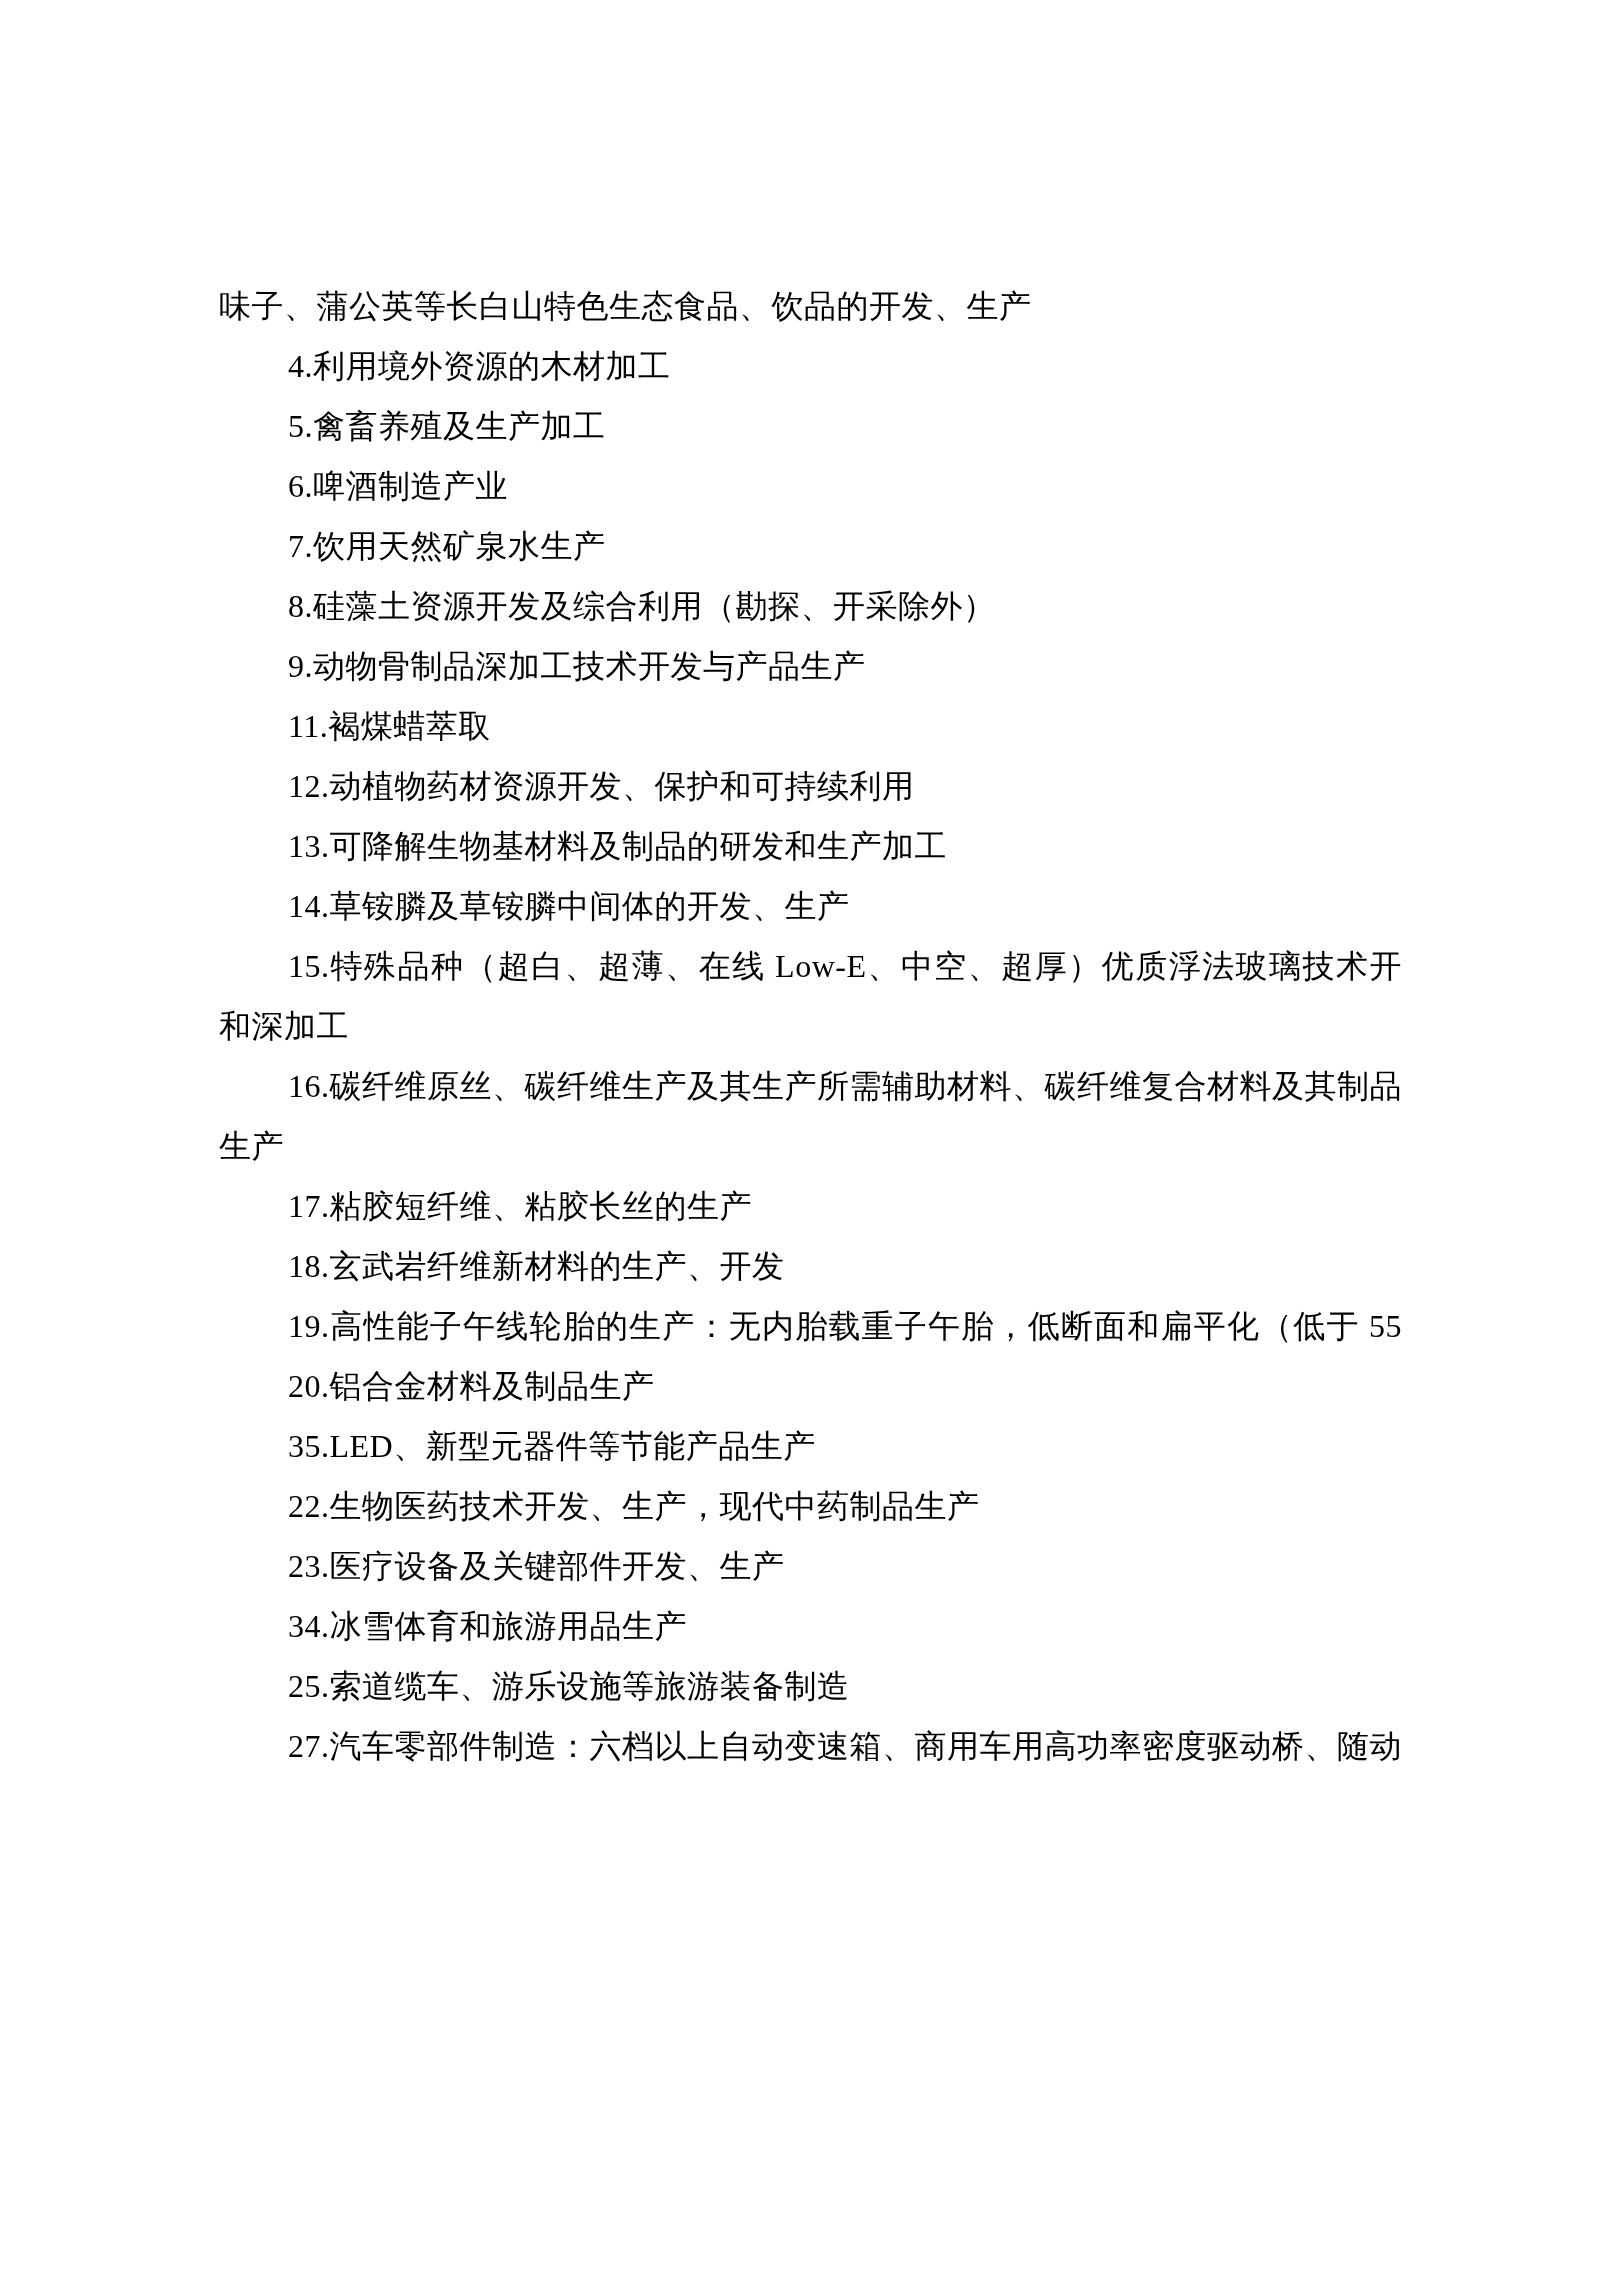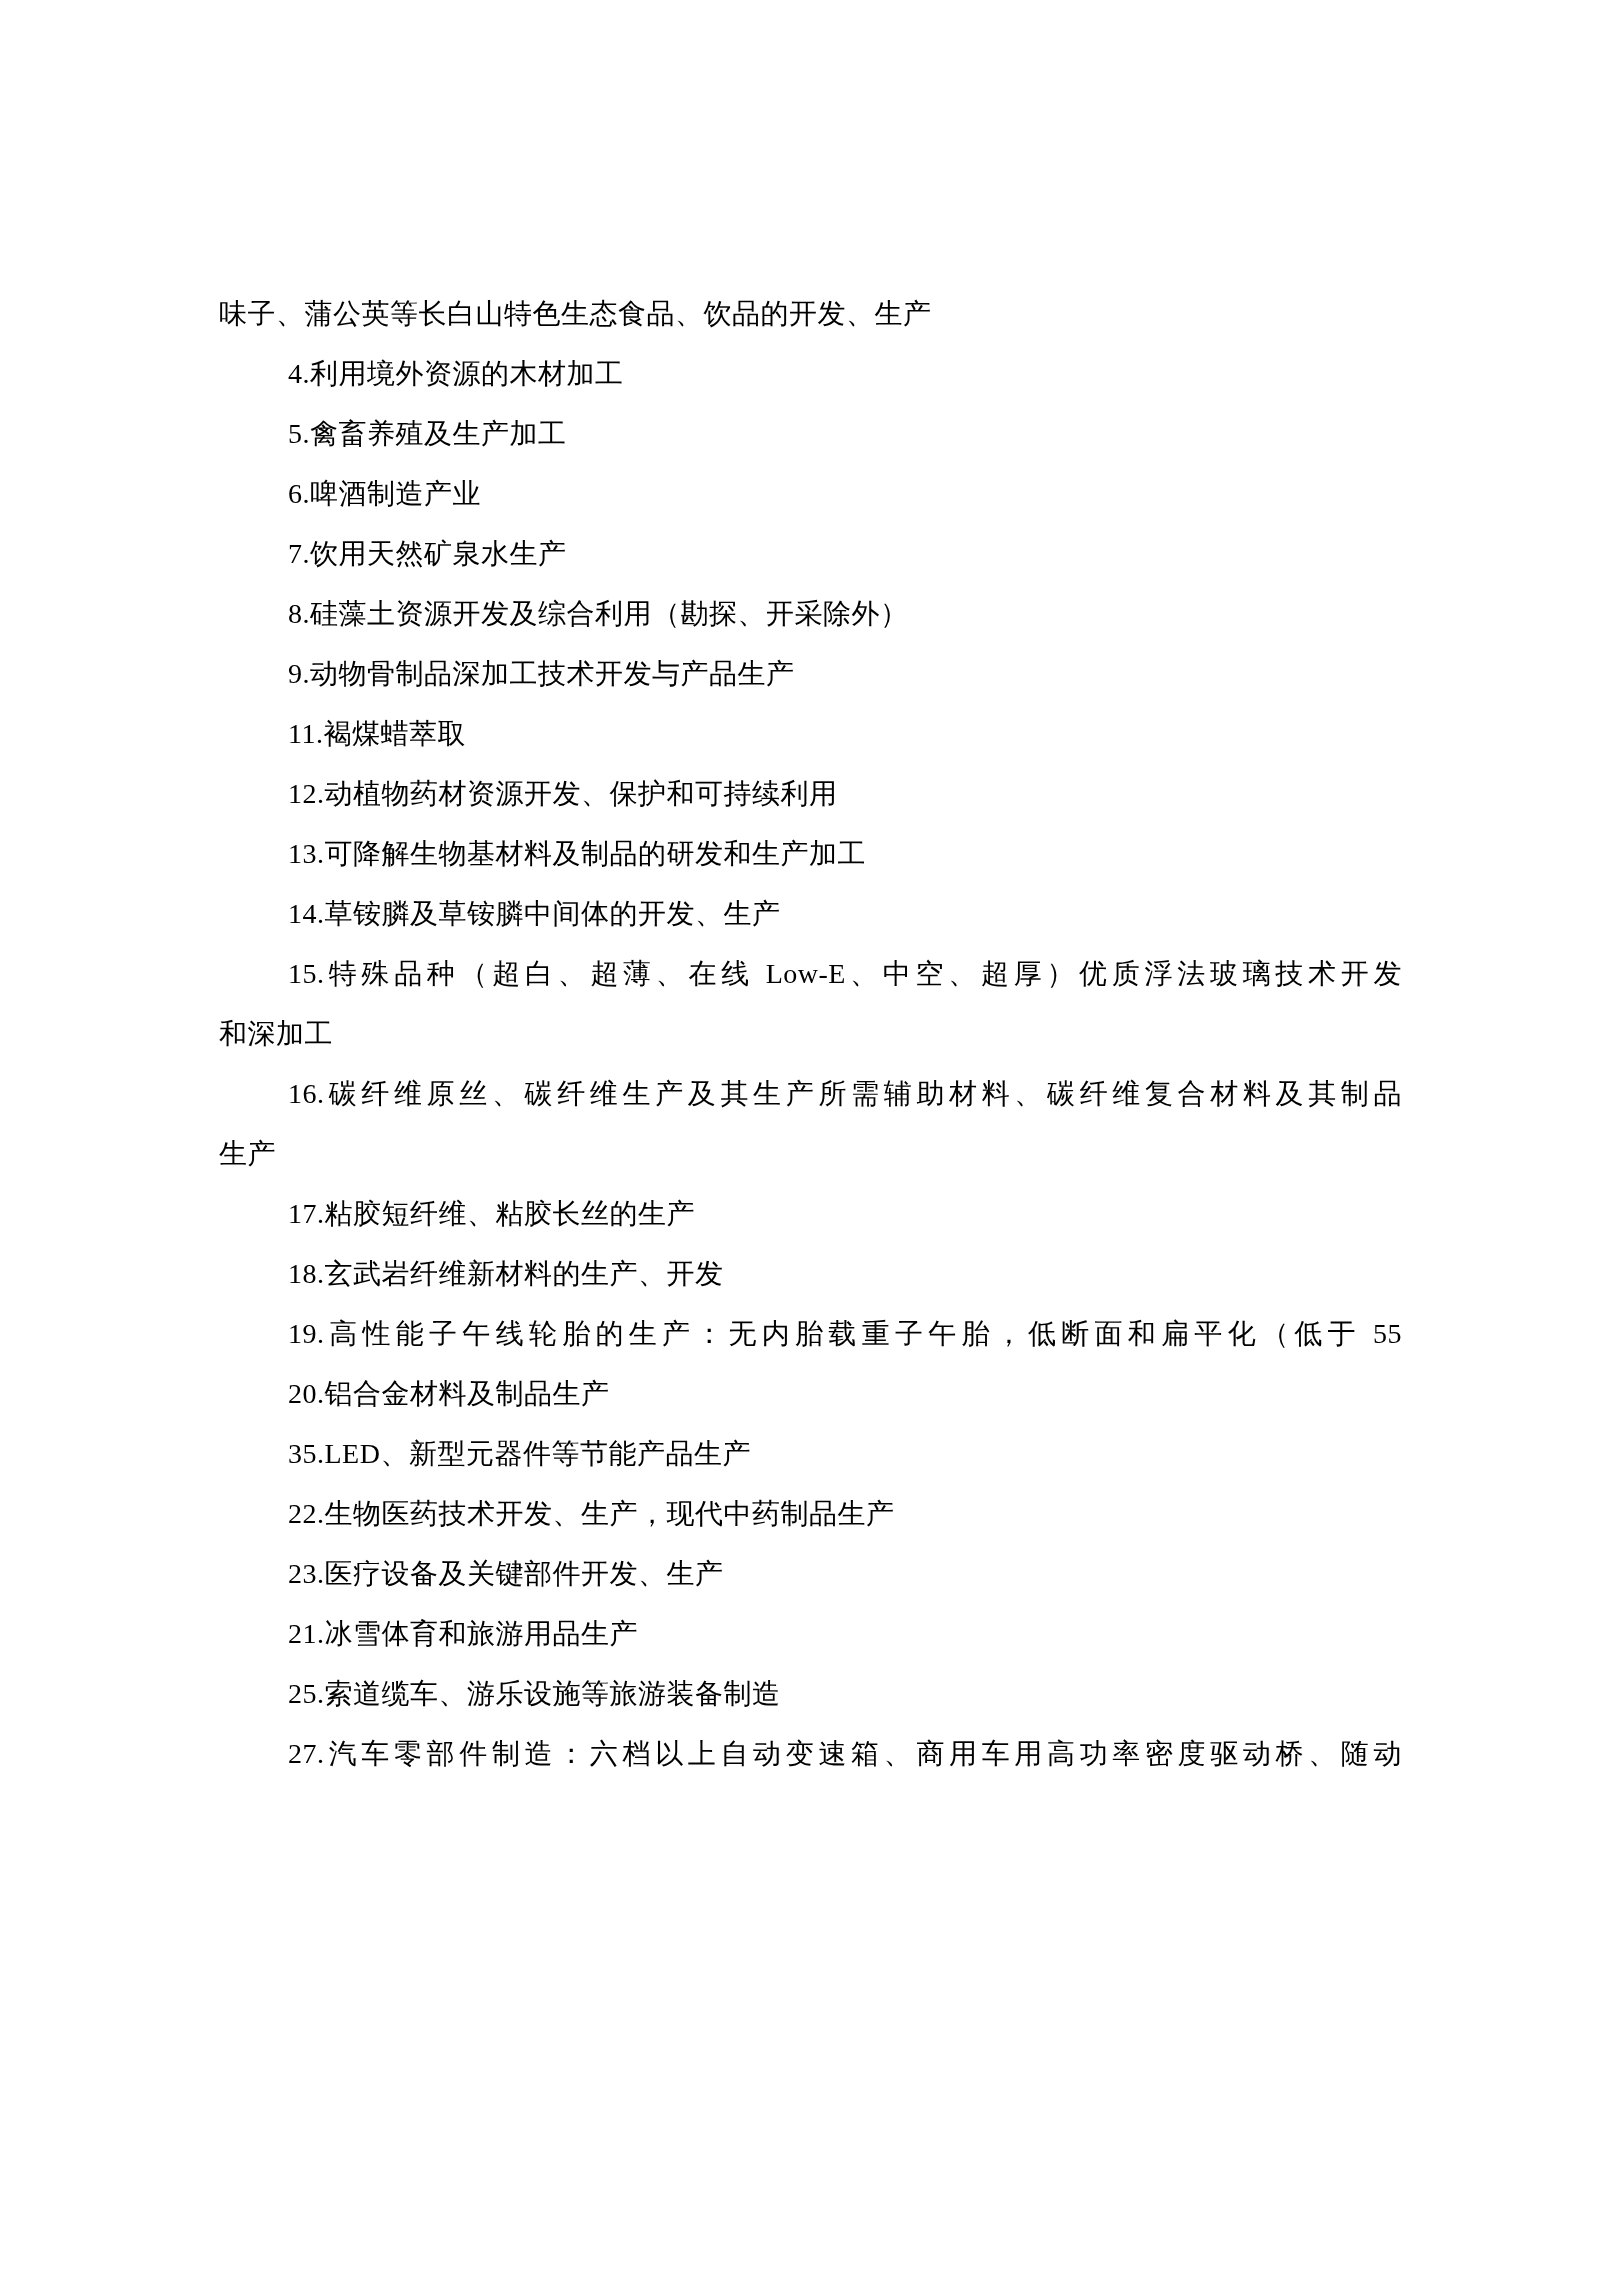--- a/index.html
+++ b/index.html
@@ -18,24 +18,24 @@
     left: 0;
     top: 0;
     width: 1621px;
     height: 2293px;
     background: #ffffff;
     overflow: hidden;
   }
   .content {
     position: absolute;
     left: 219px;
-    top: 284px;
+    top: 276px;
     width: 1183px;
     color: #000000;
-    font-size: 28px;
+    font-size: 32px;
     letter-spacing: 0.5px;
   }
   .line {
     height: 60px;
     line-height: 60px;
     white-space: nowrap;
   }
   .line.indent {
     padding-left: 69px;
   }
@@ -66,18 +66,18 @@
       <div class="line">和深加工</div>
       <div class="line indent fill">16.碳纤维原丝、碳纤维生产及其生产所需辅助材料、碳纤维复合材料及其制品</div>
       <div class="line">生产</div>
       <div class="line indent">17.粘胶短纤维、粘胶长丝的生产</div>
       <div class="line indent">18.玄武岩纤维新材料的生产、开发</div>
       <div class="line indent fill">19.高性能子午线轮胎的生产：无内胎载重子午胎，低断面和扁平化（低于 55</div>
       <div class="line indent">20.铝合金材料及制品生产</div>
       <div class="line indent">35.LED、新型元器件等节能产品生产</div>
       <div class="line indent">22.生物医药技术开发、生产，现代中药制品生产</div>
       <div class="line indent">23.医疗设备及关键部件开发、生产</div>
-      <div class="line indent">21.冰雪体育和旅游用品生产</div>
+      <div class="line indent">34.冰雪体育和旅游用品生产</div>
       <div class="line indent">25.索道缆车、游乐设施等旅游装备制造</div>
       <div class="line indent fill">27.汽车零部件制造：六档以上自动变速箱、商用车用高功率密度驱动桥、随动</div>
     </div>
 </div>
 
 
 </body></html>

